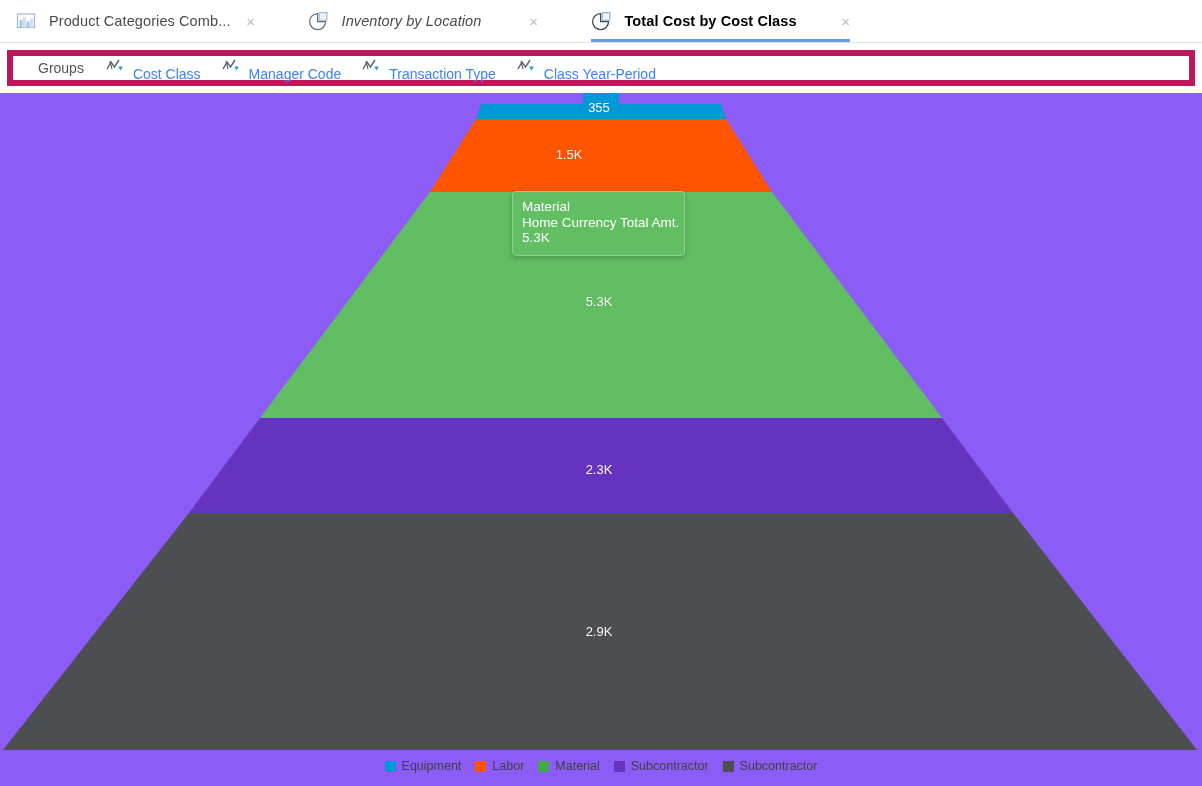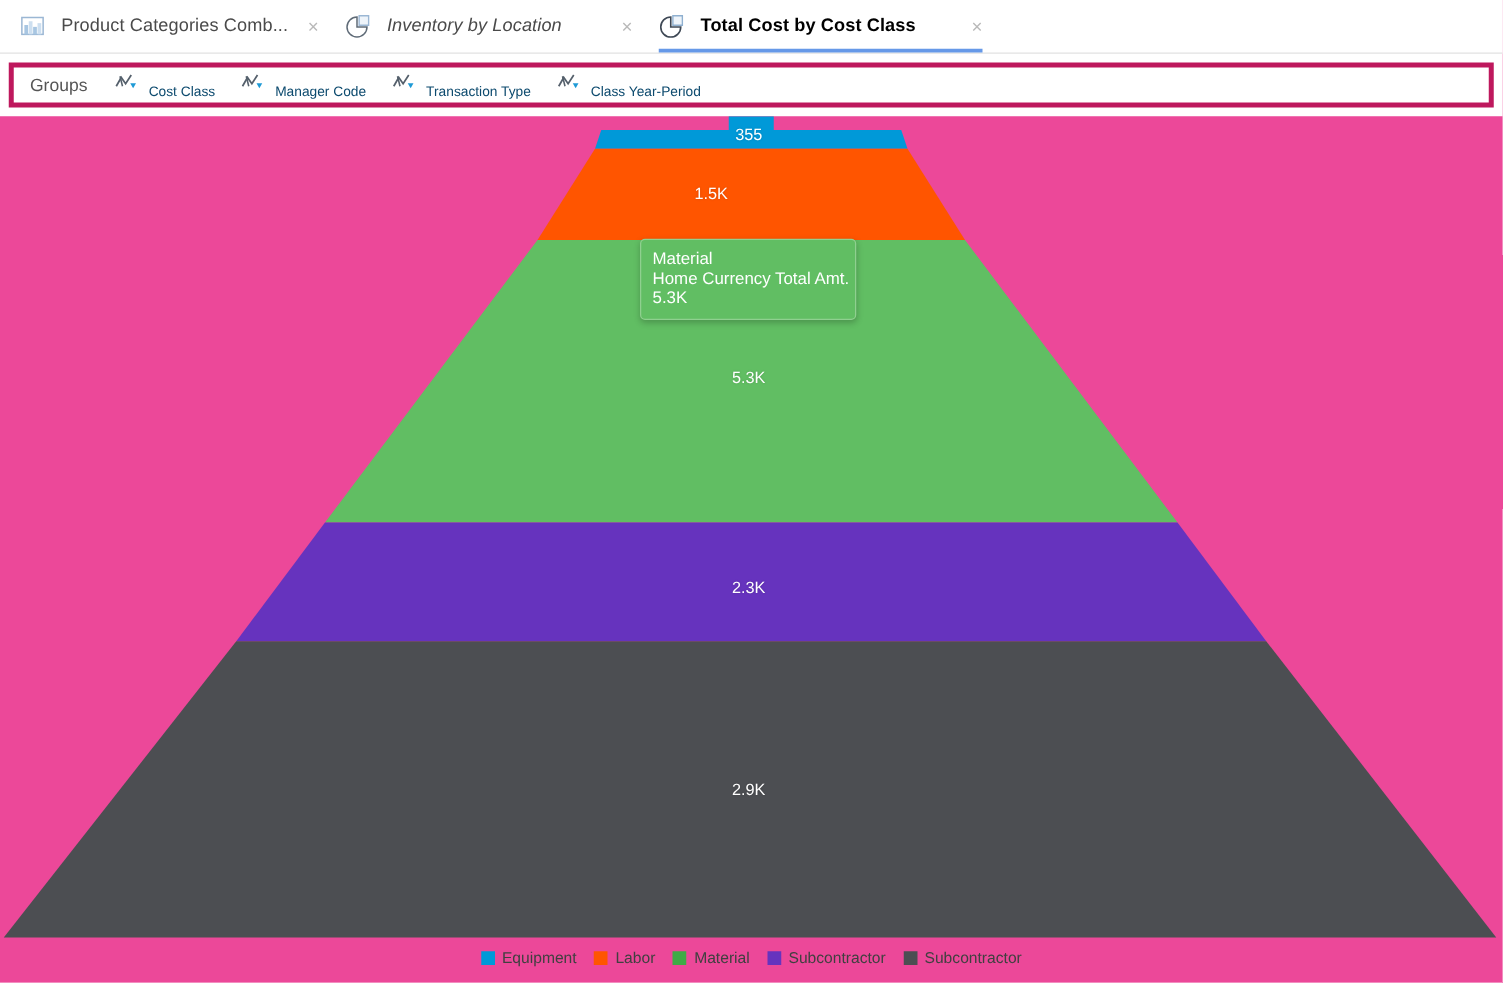--- a/index.html
+++ b/index.html
@@ -10,21 +10,21 @@
     font-family: "Liberation Sans", sans-serif;
     overflow: hidden;
   }
 
   
   #tab-bar {
     position: absolute; left: 0; top: 0;
     width: 1202px; height: 43px;
     background: #ffffff;
     border-bottom: 1px solid #e2e2e2;
-    display: flex; align-items: stretch;
+    display: flex; align-items: stretch; gap: 32px;
   }
   .tab {
     position: relative;
     display: flex; align-items: center;
     height: 42px;
     padding: 0 0 0 14px;
     cursor: pointer;
     white-space: nowrap;
   }
   .tab-icon {
@@ -52,44 +52,44 @@
     left: 12px; right: 10px; bottom: 0;
     height: 3px;
     background: #6699e8;
   }
 
   
   #groups-bar {
     position: absolute; left: 7px; top: 50px;
     width: 1188px; height: 36px;
     background: #ffffff;
-    border: 4px solid #be185d;
-    display: flex; align-items: center;
-    padding-left: 13px;
+    border: 6px solid #be185d;
+    display: flex; align-items: center;
+    padding-left: 25px;
   }
   #groups-label {
     font-size: 14px; color: #555555;
     margin-right: 22px;
   }
   .group-chip {
     display: flex; align-items: center;
     margin-right: 21px;
     cursor: pointer;
   }
   .group-chip .chip-label {
-    font-size: 11px; color: #0c4a6e;
+    font-size: 14px; color: #3b82f6;
     margin-left: 8px;
     margin-top: 12px;
   }
 
   
   #chart-area {
     position: absolute; left: 0; top: 93px;
     width: 1202px; height: 693px;
-    background: #ec4899;
+    background: #8b5cf6;
   }
   #pyramid-svg { position: absolute; left: 0; top: 0; }
 
   .seg-label {
     position: absolute;
     color: #ffffff;
     font-size: 13px;
     text-align: center;
     width: 120px;
     pointer-events: none;

